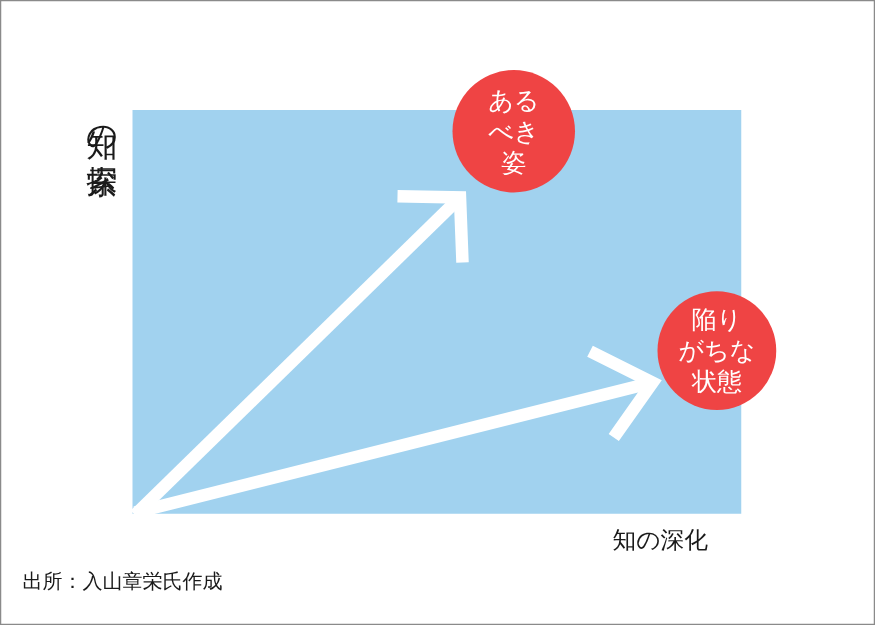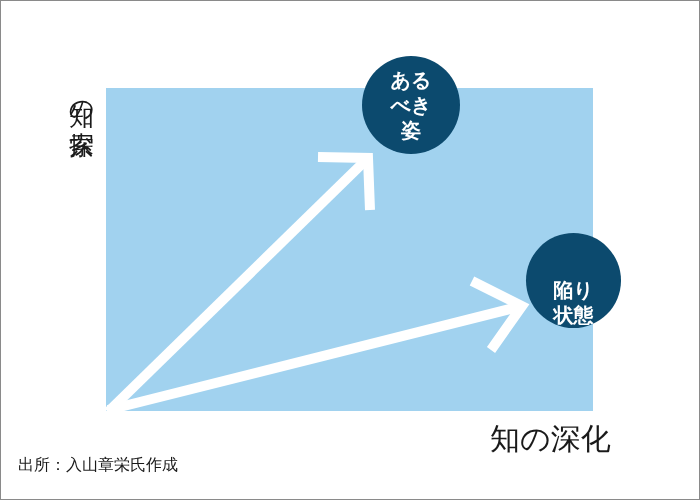--- a/index.html
+++ b/index.html
@@ -17,34 +17,34 @@
     background: #a1d2ef;
   }
   svg.arrows { position: absolute; left: 0; top: 0; width: 700px; height: 500px; }
   .y-label {
     position: absolute; left: 66px; top: 84px; width: 30px;
     font-size: 25px; line-height: 30px; color: #1a1a1a; text-align: center;
     writing-mode: vertical-rl; letter-spacing: 0px;
   }
   .x-label {
     position: absolute; left: 490px; top: 419px;
-    font-size: 30px; color: #1a1a1a; white-space: nowrap;
+    font-size: 19px; color: #1a1a1a; white-space: nowrap;
   }
   .source {
     position: absolute; left: 18px; top: 455px;
     font-size: 16px; color: #1a1a1a; white-space: nowrap;
   }
   .circle {
-    position: absolute; border-radius: 50%; background: #0c4a6e;
+    position: absolute; border-radius: 50%; background: #ef4444;
     color: #ffffff; display: flex; flex-direction: column;
     align-items: center; justify-content: center; text-align: center;
-    font-weight: bold;
+    font-weight: normal;
   }
   .circle-ideal { left: 362px; top: 56px; width: 98px; height: 98px; font-size: 20px; line-height: 25px; }
-  .circle-trap { left: 526px; top: 233px; width: 95px; height: 95px; font-size: 20px; line-height: 25px; justify-content: flex-end; }
+  .circle-trap { left: 526px; top: 233px; width: 95px; height: 95px; font-size: 20px; line-height: 25px; }
   .circle span { display: block; }
 </style>
 </head>
 <body>
 
 <div class="frame"></div>
 
 <div class="plot"></div>
 
 <svg class="arrows" viewBox="0 0 700 500">
@@ -63,14 +63,15 @@
 <div class="source">出所：入山章栄氏作成</div>
 
 <div class="circle circle-ideal">
   <span>ある</span>
   <span>べき</span>
   <span>姿</span>
 </div>
 
 <div class="circle circle-trap">
   <span>陥り</span>
+  <span>がちな</span>
   <span>状態</span>
 </div>
 
 </body></html>

